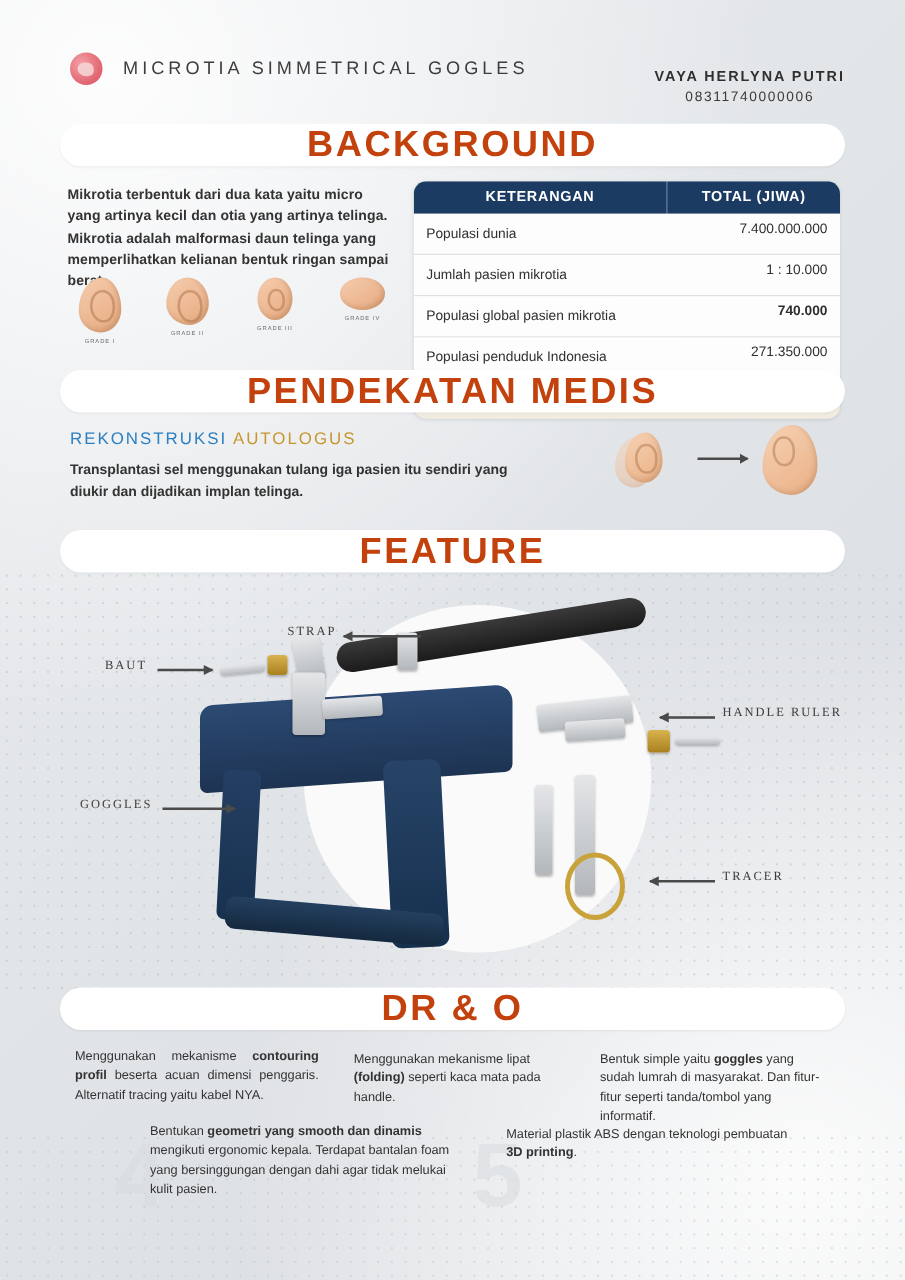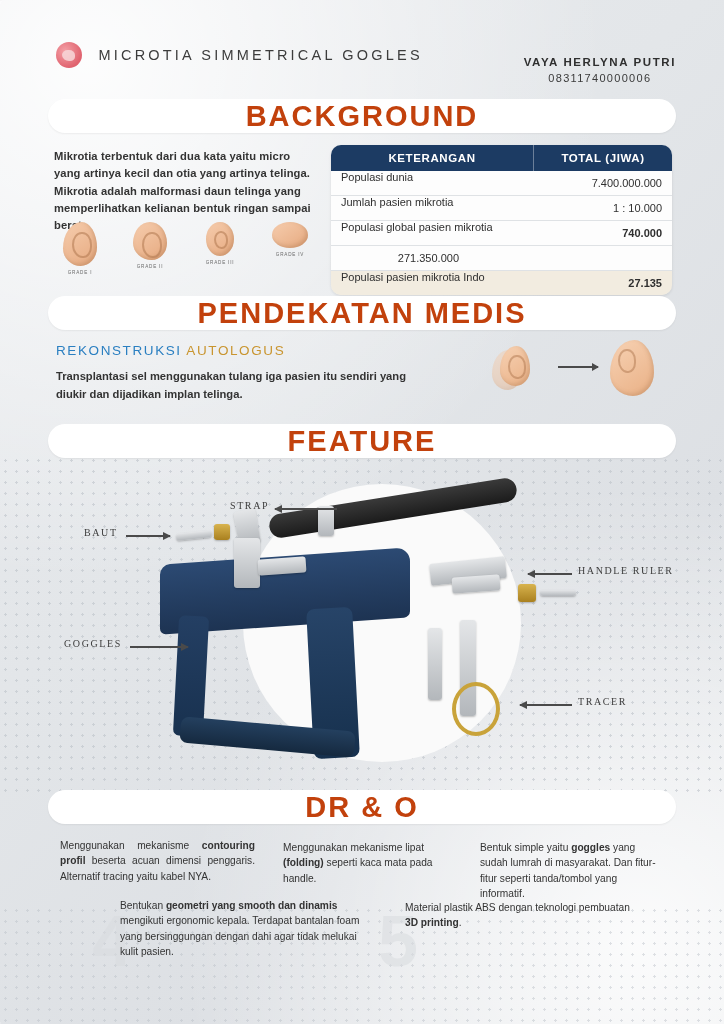--- a/index.html
+++ b/index.html
@@ -106,21 +106,21 @@
   }
   .table .thead{
     display:flex;background:#1c3b63;color:#fff;font-weight:700;
     letter-spacing:.6px;
   }
   .table .thead div{padding:7px 10px;font-size:11.5px;}
   .table .thead .c1{flex:1;text-align:center;}
   .table .thead .c2{width:118px;text-align:center;border-left:1px solid rgba(255,255,255,.35);}
   .table .row{display:flex;background:#fdfdfd;border-bottom:1px solid #dfe2e5;}
   .table .row:last-child{border-bottom:none;}
-  .table .row .c1{flex:1;padding:0 10px;color:#2f2f2f;}
+  .table .row .c1{flex:1;padding:10px 10px;color:#2f2f2f;}
   .table .row .c2{width:118px;padding:6px 10px;text-align:right;color:#2f2f2f;}
   .table .row.hl{background:#f2ece0;}
   .table .row.bold .c2{font-weight:700;}
 
   
   .subhead{
     position:absolute;left:56px;top:343px;font-size:13.5px;letter-spacing:1.6px;
   }
   .subhead .a{color:#2a7fc1;font-weight:400;}
   .subhead .b{color:#c9952f;font-weight:400;}
@@ -269,20 +269,21 @@
     </div>
     <div class="row">
       <div class="c1">Jumlah pasien mikrotia</div>
       <div class="c2">1 : 10.000</div>
     </div>
     <div class="row bold">
       <div class="c1">Populasi global pasien mikrotia</div>
       <div class="c2">740.000</div>
     </div>
     <div class="row">
+      <div class="c1">Populasi penduduk Indonesia</div>
       <div class="c2">271.350.000</div>
     </div>
     <div class="row bold hl">
       <div class="c1">Populasi pasien mikrotia Indo</div>
       <div class="c2">27.135</div>
     </div>
   </div>
 
   <div class="pill" style="top:296px;">
     <span>PENDEKATAN  MEDIS</span>

